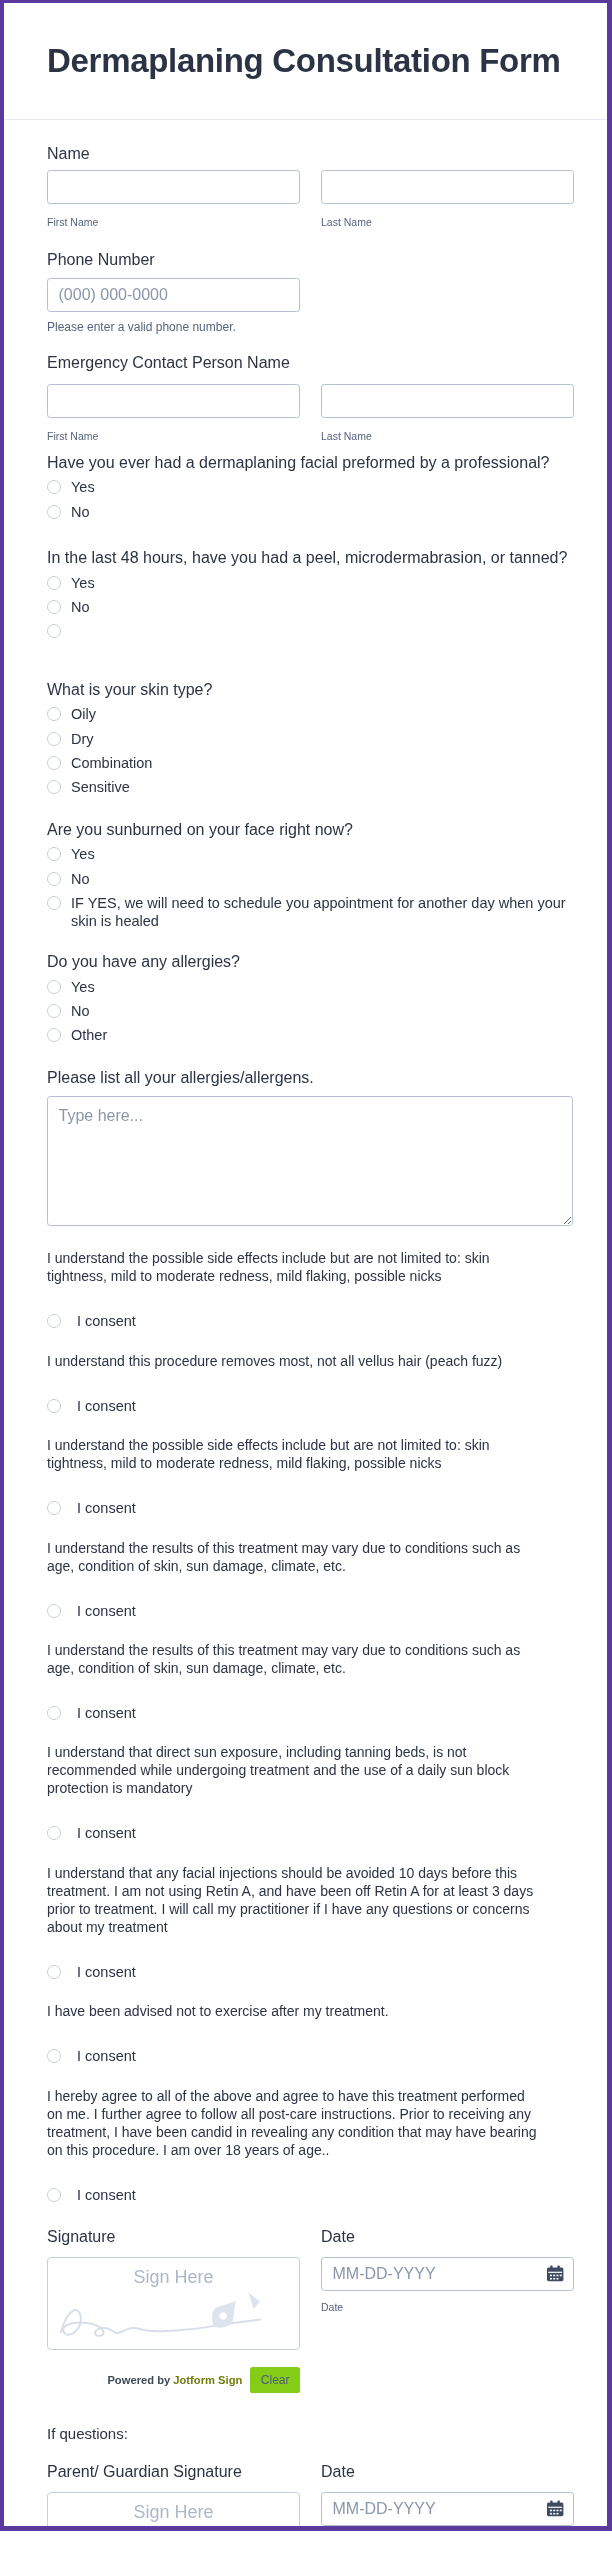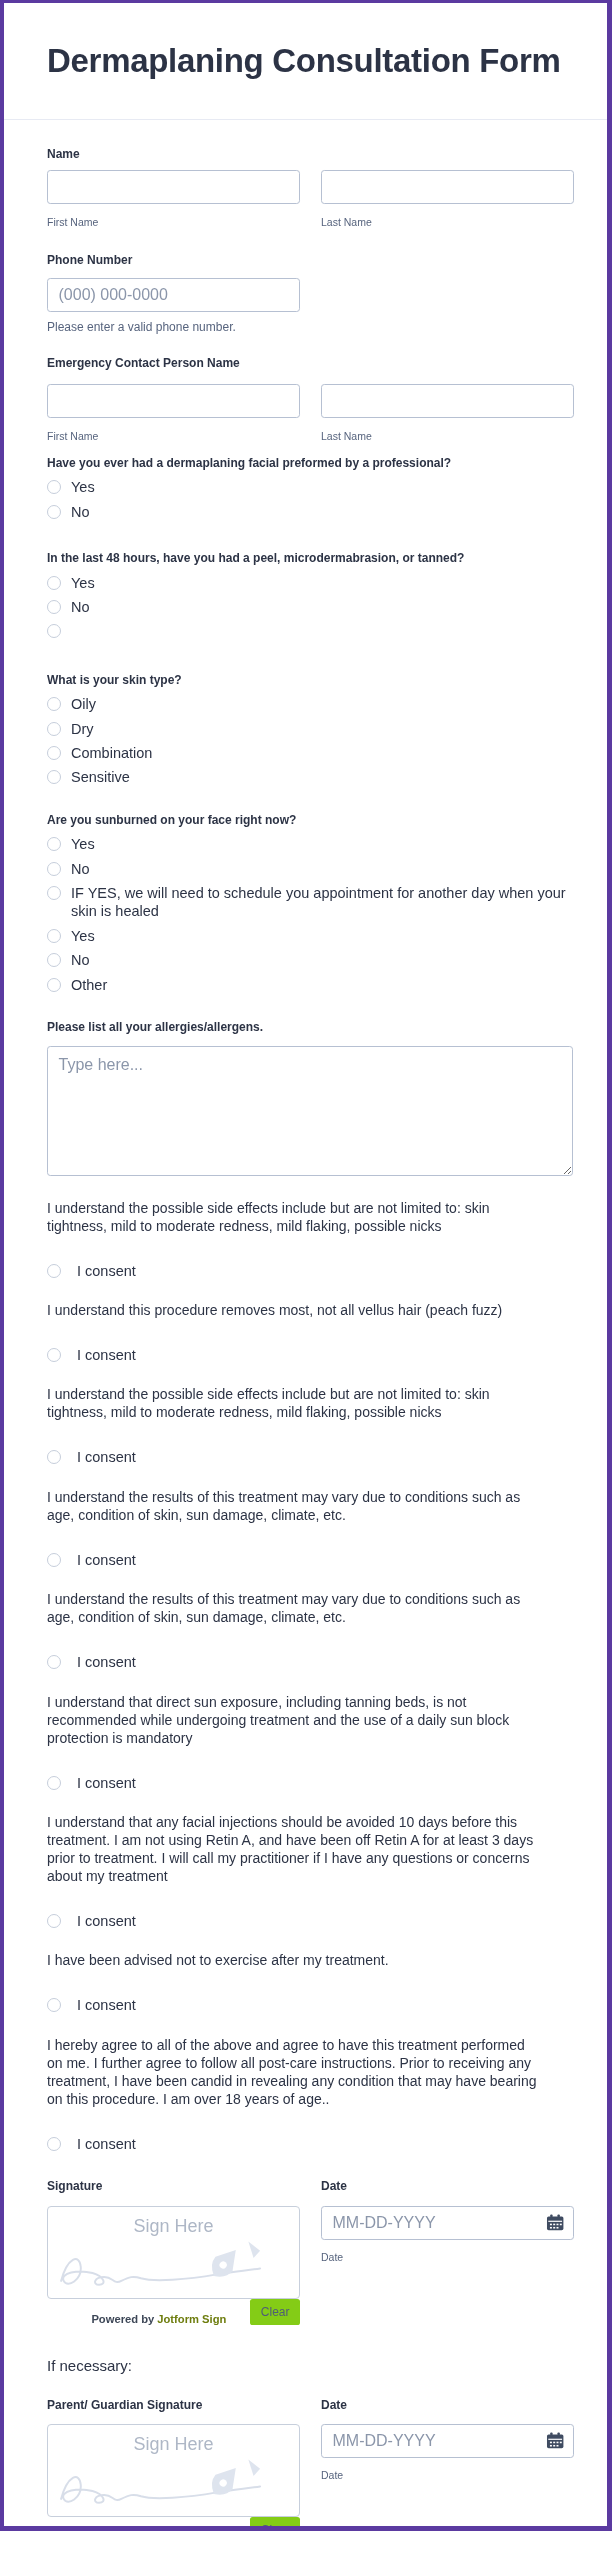--- a/index.html
+++ b/index.html
@@ -5,26 +5,26 @@
   html,body{margin:0;padding:0;background:#fff;}
   .page{
     box-sizing:border-box;width:612px;height:2531px;overflow:hidden;
     border-style:solid;border-color:#5b3aa0;border-width:3.3px 5.3px 5.3px 4px;
     background:#fff;font-family:"Liberation Sans",sans-serif;color:#2c3345;
   }
   .header{box-sizing:border-box;height:117px;border-bottom:0.7px solid #e7eaf3;
     display:flex;align-items:center;padding:0 34px 0 43px;}
   .header h1{margin:0;font-size:33px;font-weight:700;color:#2c3345;letter-spacing:-0.3px;}
   .main{box-sizing:border-box;padding:25px 34px 0 43px;width:100%;}
-  .label{font-size:12px;line-height:18.4px;font-weight:700;color:#2c3345;display:block;}
+  .label{font-size:16px;line-height:18.4px;font-weight:400;color:#2c3345;display:block;}
   .row2{display:flex;gap:21px;}
   .col{width:253px;flex:none;}
   .mt10{margin-top:6.6px}.mt12{margin-top:8px}.mt14{margin-top:9.2px}.mt16{margin-top:10.5px}
   .mt18{margin-top:12px}.mt30{margin-top:20px}.mt34{margin-top:22.4px}
-  .mt36{margin-top:24px}.mt38{margin-top:30px}.mt42{margin-top:28px}.mt48{margin-top:20px}
+  .mt36{margin-top:24px}.mt38{margin-top:40px}.mt42{margin-top:28px}.mt48{margin-top:20px}
   input.text{box-sizing:border-box;width:100%;height:34px;border:0.7px solid #b6c0d2;border-radius:3.3px;
     padding:0 10.5px;font-size:16px;color:#2c3345;font-family:inherit;outline:none;background:#fff;}
   input.text::placeholder,textarea::placeholder{color:#8b96aa;opacity:1;}
   .sublabel{font-size:10.5px;line-height:13px;color:#57647e;display:block;}
   .hint{font-size:12px;line-height:13px;color:#57647e;display:block;}
   .opts{margin-top:4px;}
   .opt{display:flex;align-items:flex-start;gap:10px;margin-top:6px;min-height:18.4px;}
   .radio{box-sizing:border-box;flex:none;width:14px;height:14px;border:1px solid #c6cedb;
     border-radius:50%;background:#fff;margin-top:2px;}
   .opt-label{font-size:14.5px;line-height:18.4px;color:#2c3345;white-space:pre-line;}
@@ -34,22 +34,22 @@
   .consent p{margin:0;font-size:14px;line-height:18px;color:#2c3345;white-space:pre-line;}
   .consent .opt{margin-top:27px;gap:16px;}
   .sigbox{box-sizing:border-box;position:relative;width:253px;height:93px;border:0.7px solid #c7cfdc;
     border-radius:4px;background:#fff;}
   .signhere{position:absolute;top:9px;left:0;width:100%;text-align:center;
     font-size:18px;color:#aeb7c6;pointer-events:none;}
   .sigart{position:absolute;left:6.6px;bottom:4px;pointer-events:none;}
   .datewrap{position:relative;width:253px;}
   .datewrap input{padding-right:38px;}
   .cal-icon{position:absolute;right:9.2px;top:50%;transform:translateY(-50%);}
-  .powrow{width:253px;display:flex;justify-content:flex-end;align-items:flex-end;gap:24px;
-    margin-top:0;height:26px;}
+  .powrow{width:253px;display:flex;justify-content:flex-end;align-items:center;gap:8px;
+    margin-top:17px;height:26px;}
   .powered{font-size:11.2px;font-weight:700;color:#3d4757;}
   .powered .brand{color:#6e7d0e;}
   .clearbtn{border:none;background:#84cc16;color:#4f5d77;font-size:12px;font-family:inherit;
     padding:6px 10.5px;border-radius:2.6px;cursor:pointer;}
   .ifnec{font-size:15px;line-height:18.4px;color:#2c3345;margin-top:32px;}
   .footer{margin-top:1.3px;border-top:0.7px solid #e9ecf4;text-align:center;padding-top:24px;}
   .submit{border:none;width:146px;height:42px;background:#1ebd57;color:#fff;font-size:18px;
     font-family:inherit;border-radius:4.6px;cursor:pointer;}
 </style>
 </head>
@@ -162,20 +162,21 @@
         <span class="opt-label">No</span>
       </div>
       <div class="opt">
         <span class="radio"></span>
         <span class="opt-label">IF YES, we will need to schedule you appointment for another day when your
 skin is healed</span>
       </div>
     </div>
 
     
+    <span class="label mt34">Do you have any allergies?</span>
     <div class="opts">
       <div class="opt">
         <span class="radio"></span>
         <span class="opt-label">Yes</span>
       </div>
       <div class="opt">
         <span class="radio"></span>
         <span class="opt-label">No</span>
       </div>
       <div class="opt">
@@ -320,21 +321,21 @@
                 <rect x="11" y="20" width="3" height="2.4"></rect>
               <rect x="16" y="20" width="3" height="2.4"></rect>
             </g>
           </svg>
         </div>
         <span class="sublabel mt16">Date</span>
       </div>
     </div>
 
     
-    <div class="ifnec">If necessary:</div>
+    <div class="ifnec">If questions:</div>
 
     
     <div class="row2 mt48">
       <div class="col">
           <span class="label">Parent/ Guardian Signature</span>
         </div>
       <div class="col">
           <span class="label">Date</span>
         </div>
     </div>

